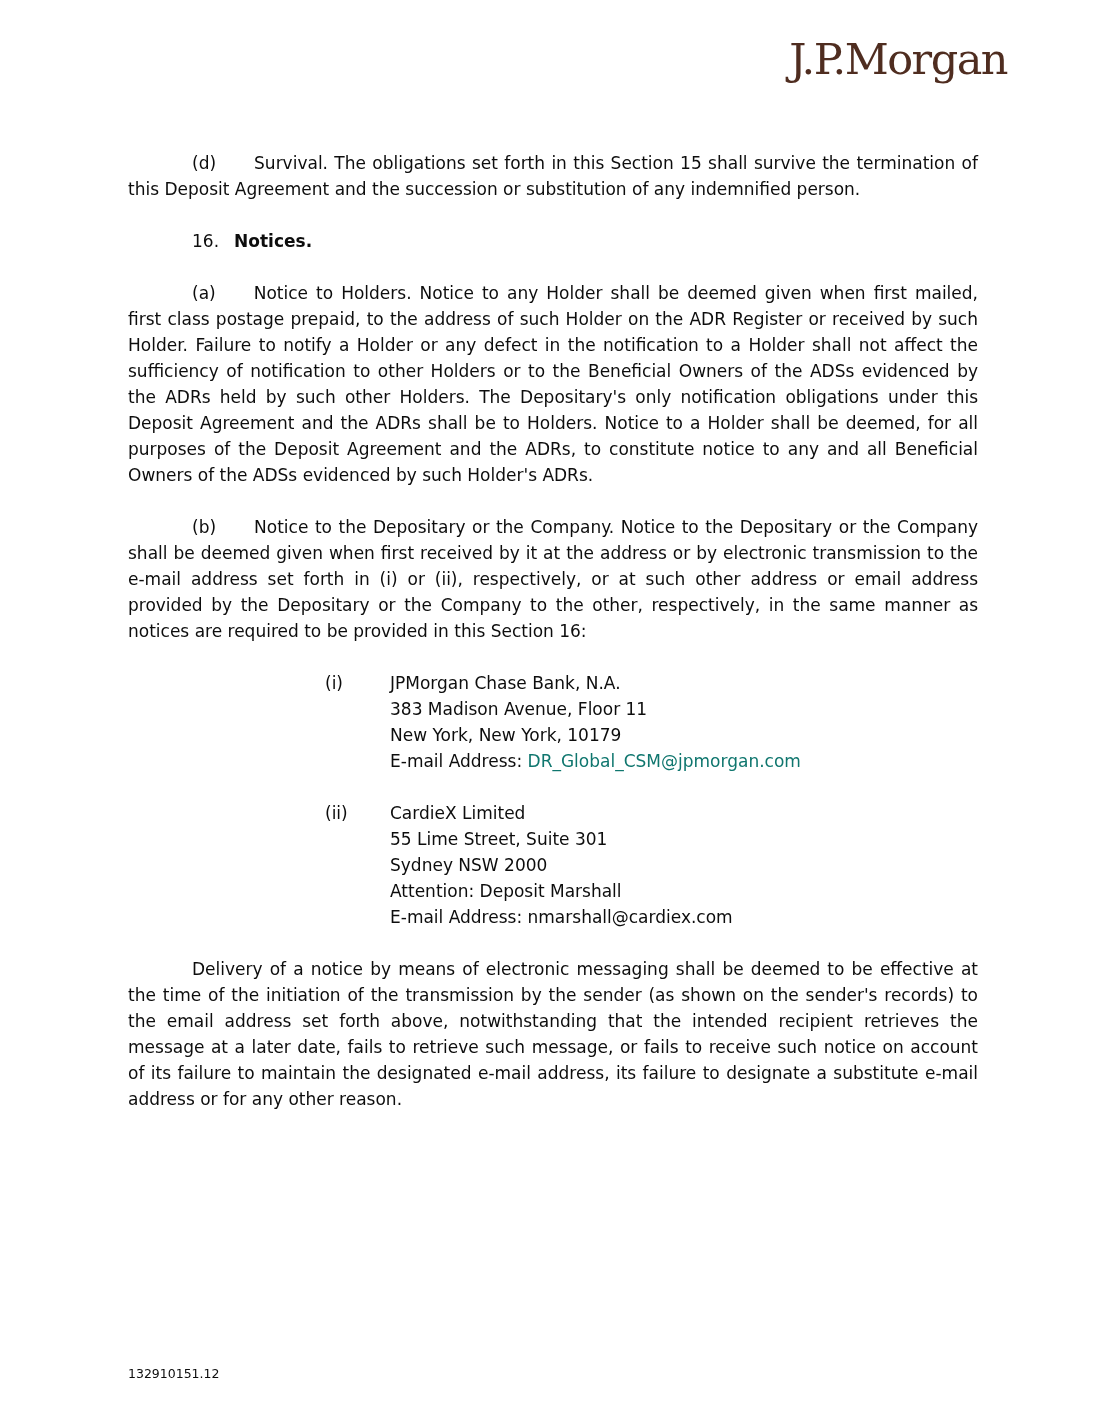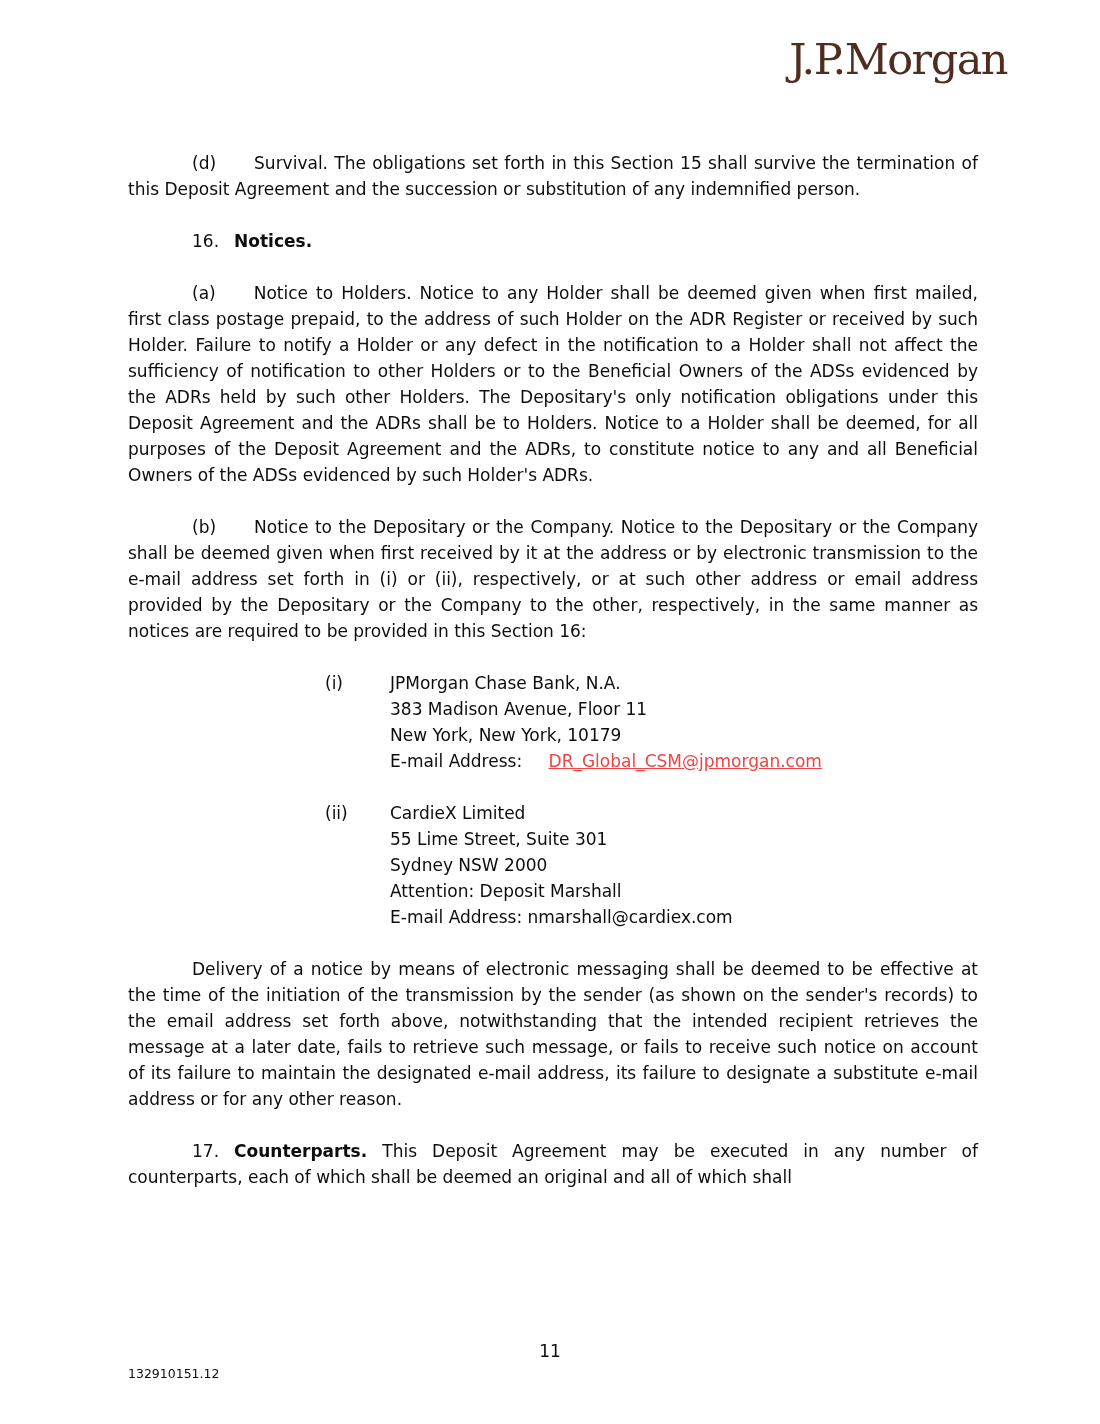--- a/index.html
+++ b/index.html
@@ -43,24 +43,22 @@
   .italic { }
   .bold   { font-weight: bold; }
   .address {
     margin: 0 0 26px 197px;
     display: flex;
     text-align: left;
   }
   .addr-label { width: 65px; flex: 0 0 65px; }
   .addr-lines { flex: 1; }
   .email {
-    color: #ef4444;
-    text-decoration: underline;
+    color: #0f766e;
     cursor: pointer;
-    margin-left: 21px;
   }
   .footer-page-number {
     position: absolute;
     left: 0;
     right: 0;
     bottom: 62px;
     text-align: center;
     font-size: 17px;
     line-height: 22px;
   }
@@ -105,20 +103,18 @@
         <div>CardieX Limited</div>
         <div>55 Lime Street, Suite 301</div>
         <div>Sydney NSW 2000</div>
         <div>Attention:  Deposit Marshall</div>
         <div>E-mail Address:  nmarshall@cardiex.com</div>
       </div>
     </div>
 
     <p class="para indent"><span>Delivery of a notice by means of electronic messaging shall be deemed to be effective at the time of the initiation of the transmission by the sender (as shown on the sender's records) to the email address set forth above, notwithstanding that the intended recipient retrieves the message at a later date, fails to retrieve such message, or fails to receive such notice on account of its failure to maintain the designated e-mail address, its failure to designate a substitute e-mail address or for any other reason.</span></p>
 
-    <p class="para indent"><span>17.</span><span class="tab-sm"></span><span class="bold">Counterparts.</span><span> This Deposit Agreement may be executed in any number of counterparts, each of which shall be deemed an original and all of which shall</span></p>
 
   </div>
 
-  <div class="footer-page-number">11</div>
   <div class="footer-ref">132910151.12</div>
 
 </div>
 
 </body></html>

